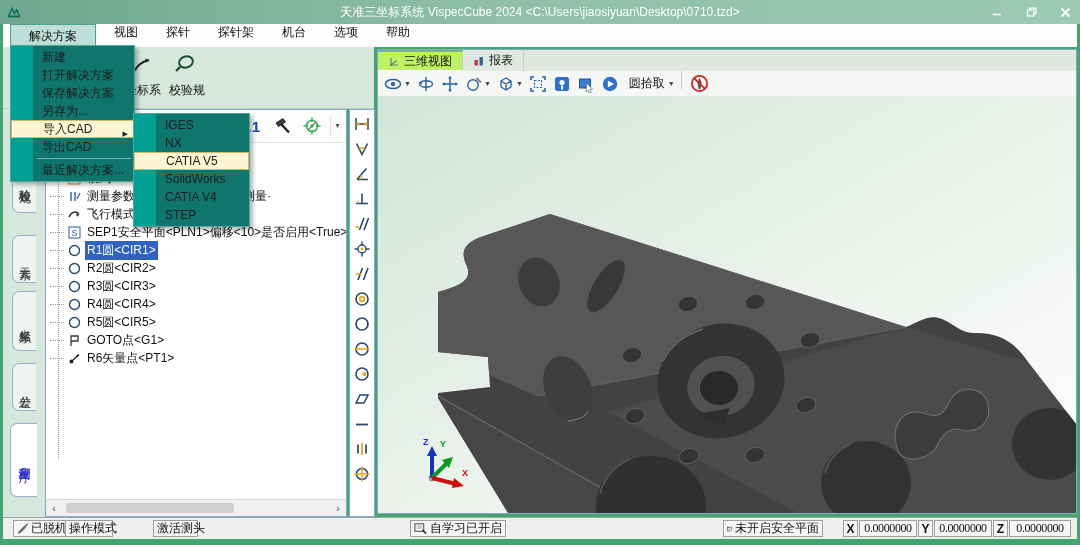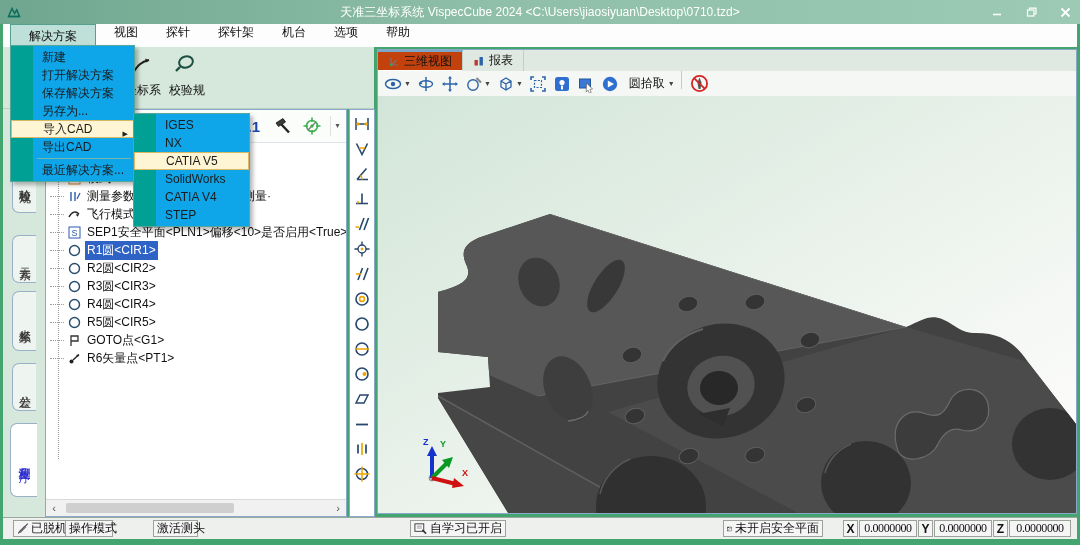--- a/index.html
+++ b/index.html
@@ -41,30 +41,30 @@
   .hscroll{position:absolute;left:0;right:0;bottom:0;height:16px;background:#f1f1f1;border-top:1px solid #d9d9d9;display:flex;align-items:center;}
   .sb-btn{width:16px;height:15px;text-align:center;line-height:14px;color:#555;font-size:11px;}
   .sb-thumb{position:absolute;left:20px;width:168px;top:3px;height:10px;background:#cfcfcf;border-radius:2px;}
   .gdt-panel{left:349px;top:109px;width:26px;height:408px;background:#fff;border:1px solid #8aa8c8;box-sizing:border-box;
     display:flex;flex-direction:column;align-items:center;padding-top:5px;gap:7px;}
   .gdt-ic{width:18px;height:18px;flex:none;}
   
   .view-panel{left:377px;top:49px;width:700px;height:465px;background:#fff;border:1px solid #8aa8c8;box-sizing:border-box;}
   .view-tabs{position:absolute;left:0;top:0;right:0;height:21px;background:#dfe9e1;display:flex;border-bottom:1px solid #c2cfc6;}
   .vtab{display:flex;align-items:center;gap:4px;padding:0 10px;font-size:12px;border-right:1px solid #c2cfc6;}
-  .vtab.active{background:#c2410c;border-top:2px solid #7aa6c8;border-bottom:1px solid #fff;}
+  .vtab.active{background:#bef264;border-top:2px solid #7aa6c8;border-bottom:1px solid #fff;}
   .view-toolbar{position:absolute;left:0;top:21px;right:0;height:25px;background:#f4f7f4;border-bottom:4px solid #d946ef;display:flex;}
   .vt-btn{display:flex;align-items:center;margin-left:6px;}
   .caret{font-size:7px;color:#444;margin-left:1px;}
   .vt-sep{width:1px;height:18px;background:#c4ccc4;margin:0 6px;}
   .pick-label{font-size:12px;margin:0 2px 0 4px;}
   .viewport{position:absolute;left:0;top:46px;width:698px;height:417px;
     background:linear-gradient(150deg,#d3e5d8 0%,#e2eee5 35%,#f6f8f5 75%,#ffffff 100%);overflow:hidden;}
   
-  .popup{position:absolute;background:#0ea5e9;border:1px solid #56a79b;box-shadow:3px 3px 4px rgba(0,0,0,.28);z-index:50;}
+  .popup{position:absolute;background:#0f766e;border:1px solid #56a79b;box-shadow:3px 3px 4px rgba(0,0,0,.28);z-index:50;}
   .gutter{position:absolute;left:0;top:0;bottom:0;width:22px;background:#00a094;}
   .p-item{position:relative;height:18px;line-height:18px;padding-left:31px;font-size:12px;color:#1c1c1c;white-space:nowrap;}
   .p-item.hl{background:#fdf5d3;border:1px solid #d9b765;line-height:16px;height:16px;}
   .p-arrow{position:absolute;right:5px;top:5px;font-size:7px;color:#222;}
   .p-sep{margin:2px 3px 2px 26px;border-top:1px solid #74b6aa;}
   
   .statusbar{left:3px;top:517px;width:1074px;height:22px;background:#eef0ee;border-top:1px solid #9aa89d;box-sizing:border-box;}
   .sbox{position:absolute;top:2px;height:17px;border:1px solid #9aa29a;background:#f4f5f4;display:flex;align-items:center;
     font-size:12px;padding:0 3px;box-sizing:border-box;white-space:nowrap;}
   .sbox.combo{background:#86efac;justify-content:flex-start;margin-top:46px;}

